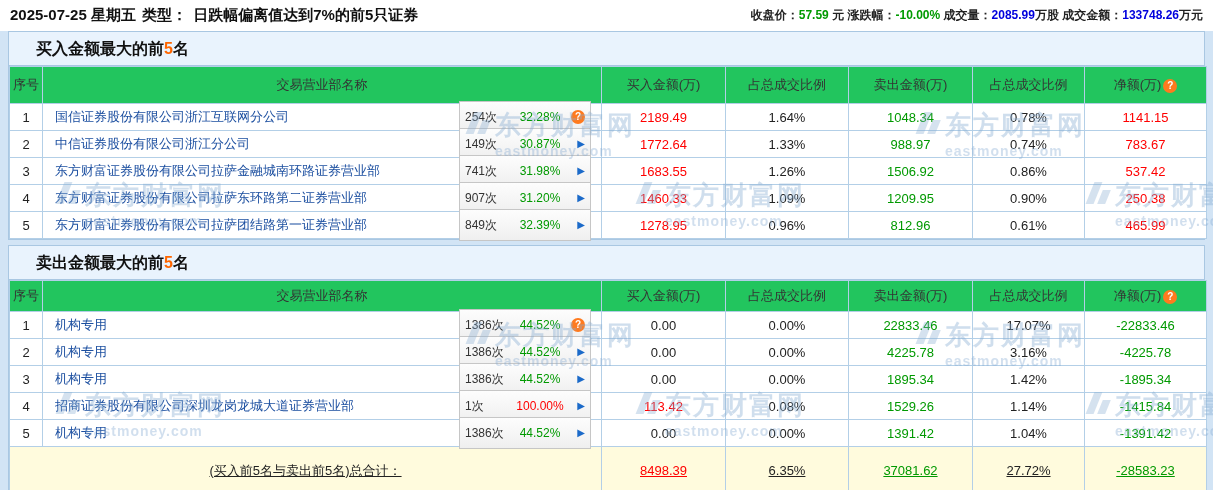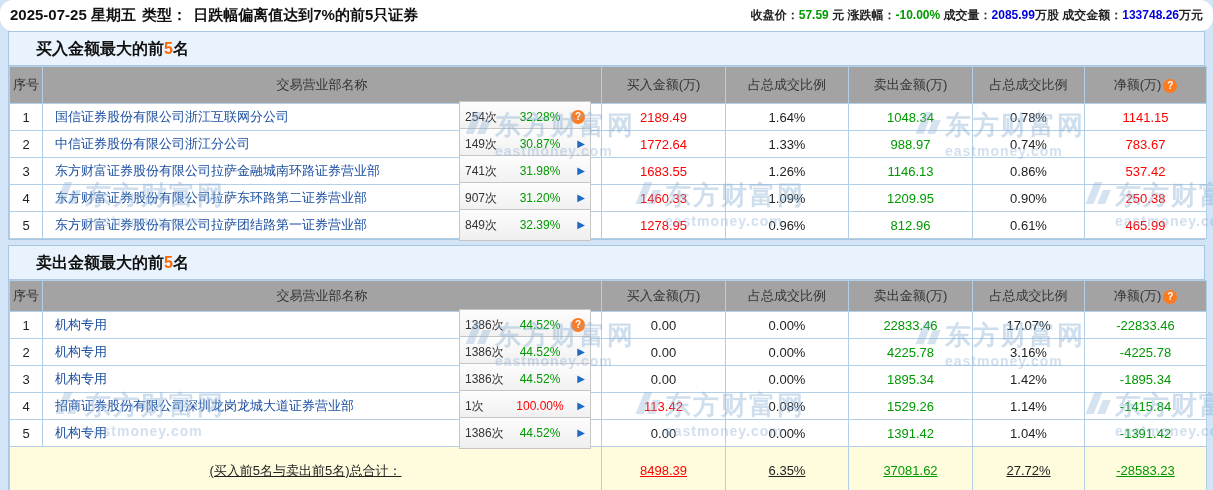--- a/index.html
+++ b/index.html
@@ -7,21 +7,21 @@
   body {
     position: relative;
     background:#d2e4f5;
     font-family:"Liberation Sans","DejaVu Sans",sans-serif;
     color:#222;
   }
   
   .topbar {
     height:31px; background:#fff; display:flex;
     justify-content:space-between; align-items:center;
-    padding:0 10px; white-space:nowrap;border-radius:13px;
+    padding:0 10px; white-space:nowrap;
   }
   .topbar-left { font-size:15px; font-weight:bold; color:#111; }
   .topbar-left span { margin-right:2px; }
   .topbar-right { font-size:12px; }
   .topbar-right .lbl { font-weight:bold; color:#222; margin-left:0; }
   .topbar-right .unit { color:#222; font-weight:bold; }
   .v-green { color:#009a00; font-weight:bold;text-align:right; }
   .v-blue  { color:#0000dd; font-weight:bold; }
 
   
@@ -30,21 +30,21 @@
   .gap { height:5px; }
   .section-title {
     height:34px; line-height:34px; background:#e9f3fd;
     font-size:16px; font-weight:bold; color:#111;
     padding-left:27px; border-bottom:1px solid #a9c7e2;
   }
   .section-title .num { color:#ff6600; }
 
   table { width:100%; border-collapse:collapse; table-layout:fixed; }
   th, td { border:1px solid #b3cfe7; font-size:13px; text-align:center; }
-  thead th { height:37px; font-weight:normal; color:#333; background:#a3a3a3;margin-top:8px; }
+  thead th { height:37px; font-weight:normal; color:#333; background:#22c55e;margin-top:8px; }
   thead.thin th { height:31px; }
   tbody td { height:27px; color:#222; background:#fff; }
   tfoot td { height:48px; background:#fffbdd; font-size:13px;text-decoration:underline; }
 
   col.c-seq  { width:33px; }
   col.c-name { width:559px; }
   col.c-buy  { width:124px; }
   col.c-br   { width:123px; }
   col.c-sell { width:124px; }
   col.c-sr   { width:112px; }
@@ -173,21 +173,21 @@
           <td class="name-cell">
             <span class="office">东方财富证券股份有限公司拉萨金融城南环路证券营业部</span>
             <span class="badge">
                 <span class="cnt">741次</span>
                 <span class="pct">31.98%</span>
                 <span class="act"><span class="arrow-icon">▶</span></span>
               </span>
           </td>
           <td class="t-red">1683.55</td>
           <td class="t-black">1.26%</td>
-          <td class="t-green">1146.13</td>
+          <td class="t-green">1506.92</td>
           <td class="t-black">0.86%</td>
           <td class="t-red">537.42</td>
         </tr>
         <tr>
           <td>4</td>
           <td class="name-cell">
             <span class="office">东方财富证券股份有限公司拉萨东环路第二证券营业部</span>
             <span class="badge">
                 <span class="cnt">907次</span>
                 <span class="pct">31.20%</span>

